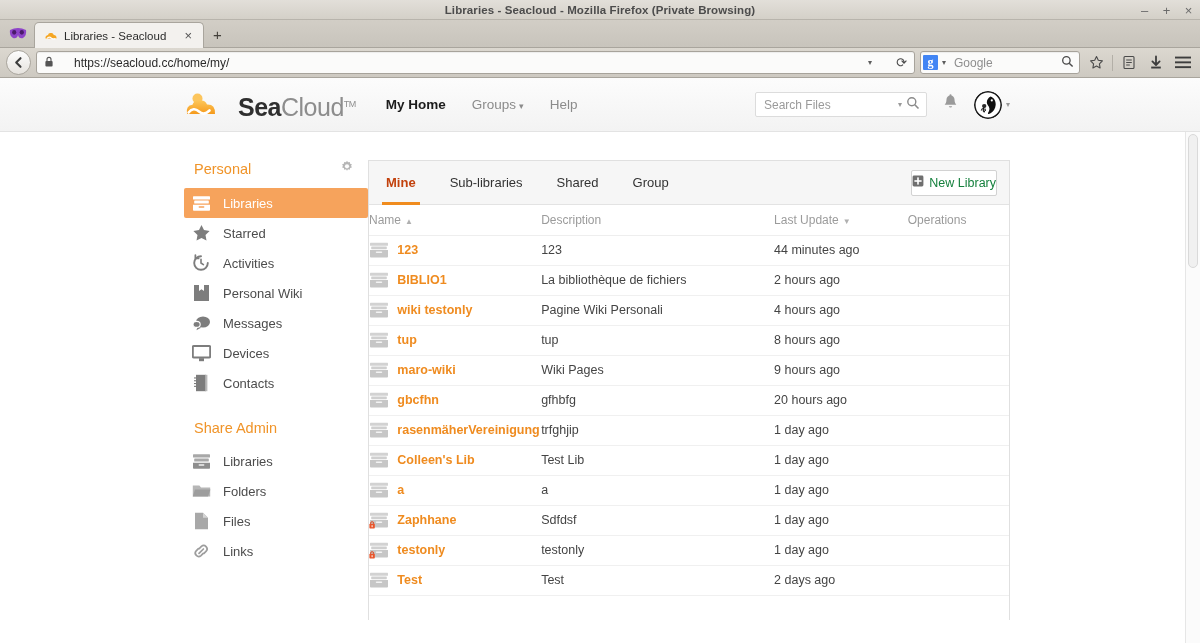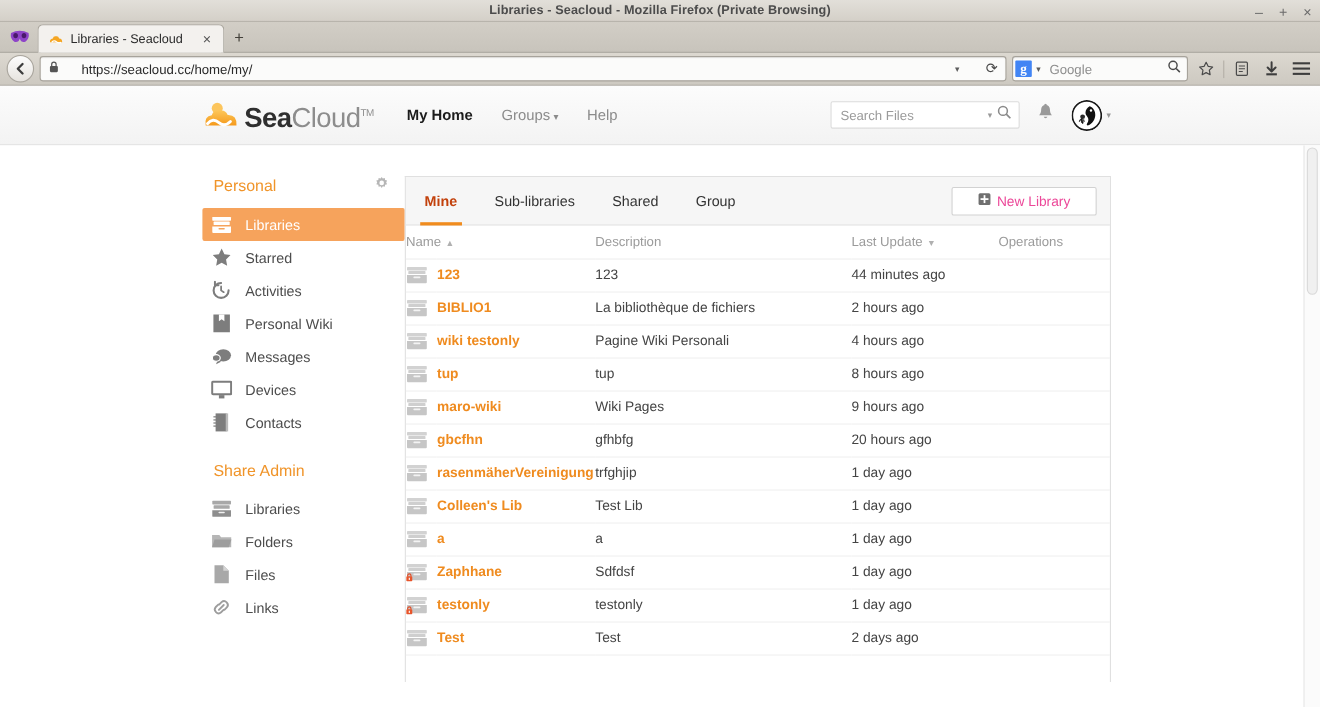--- a/index.html
+++ b/index.html
@@ -95,21 +95,21 @@
   .viewport { flex: 1; background: #fff; position: relative; overflow: hidden;
               display: flex; flex-direction: column; }
 
   
   .app-header {
     height: 54px; flex: none;
     background: linear-gradient(180deg,#fcfcfc 0%,#f3f3f3 100%);
     border-bottom: 1px solid #e3e3e3;
     display: flex; align-items: center; position: relative;
   }
-  .brand { display: flex; align-items: flex-end; margin-left: 184px; gap: 4px; }
+  .brand { display: flex; align-items: flex-end; margin-left: 184px; gap: 20px; }
   .brand-mark { width: 34px; height: 26px; flex: none; }
   .brand-text { font-size: 25px; letter-spacing: -0.5px; line-height: 1;
                 position: relative; top: 2px; }
   .brand-sea { color: #2f2f2f; font-weight: bold; }
   .brand-cloud { color: #8d8d8d; font-weight: normal; }
   .brand-tm { font-size: 9px; color: #8d8d8d; vertical-align: super;
               font-weight: normal; }
 
   .mainnav { display: flex; align-items: center; margin-left: 30px; gap: 26px; }
   .nav-link { font-size: 13.5px; color: #8b8b8b; }
@@ -165,22 +165,22 @@
     font-size: 13px; color: #333; position: relative;
   }
   .tab-item.active { color: #c2410c; font-weight: bold; }
   .tab-item.active::after {
     content: ""; position: absolute; left: 13px; right: 13px; bottom: 0;
     height: 3px; background: #f08c1e;
   }
   .newlib-btn {
     position: absolute; right: 12px; height: 26px;
     background: #fff; border: 1px solid #d2d2d2; border-radius: 2px;
-    display: flex; align-items: center; gap: 5px; padding: 0 23px;
-    font-size: 12.5px; color: #ec4899;
+    display: flex; align-items: center; gap: 5px; padding: 0 0;
+    font-size: 12.5px; color: #15803d;
   }
 
   table.lib { width: 100%; border-collapse: collapse; table-layout: fixed; }
   table.lib th {
     font-size: 12px; font-weight: normal; color: #9b9b9b; text-align: left;
     height: 30px; padding: 0; border-bottom: 1px solid #eeeeee;
   }
   table.lib td {
     height: 30px; border-bottom: 1px solid #f0f0f0; padding: 0;
     font-size: 12.5px; color: #444; vertical-align: middle;

